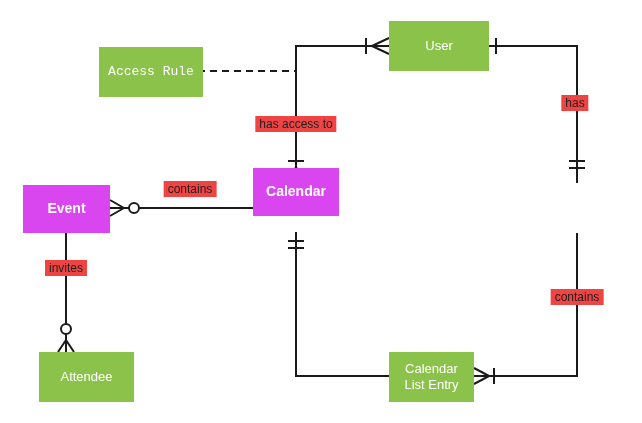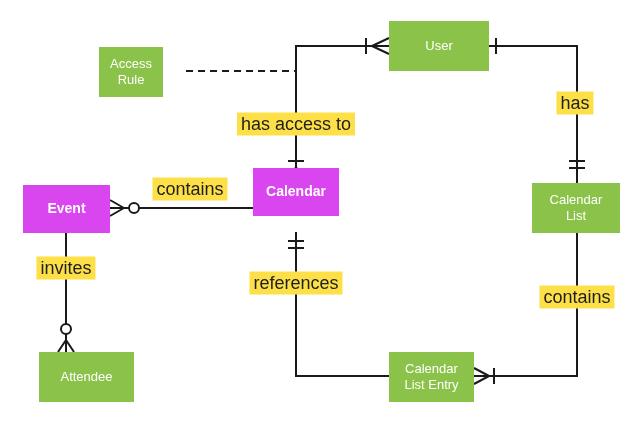--- a/index.html
+++ b/index.html
@@ -39,23 +39,23 @@
     font-weight: bold;
     font-size: 14px;
   }
   .entity.secondary {
     background: #8BC34A;
     font-weight: normal;
   }
   .rel-label {
     position: absolute;
     transform: translate(-50%, -50%);
-    background: #fde047;
+    background: #ef4444;
     color: #1f1f1f;
-    font-size: 18px;
+    font-size: 12px;
     padding: 1px 4px;
     white-space: nowrap;
   }
 </style>
 </head>
 <body>
 
 <div class="canvas">
 
   <svg class="wires" viewBox="0 0 642 423" xmlns="http://www.w3.org/2000/svg" stroke="#1a1a1a" stroke-width="2" fill="none">
@@ -95,39 +95,37 @@
       <path d="M494 368 V384"></path>
     </g>
 
     <g>
       <path d="M66 233 V352"></path>
       <path d="M66 340 L58 352 M66 340 L74 352"></path>
       <circle cx="66" cy="329" r="5" fill="#ffffff"></circle>
     </g>
   </svg>
 
-  <div class="entity secondary" style="left:99px; top:47px; width:64px; height:50px;">Access Rule</div>
+  <div class="entity secondary" style="left:99px; top:47px; width:104px; height:50px;font-family:Liberation Mono, monospace;">Access Rule</div>
 
   <div class="entity secondary" style="left:389px; top:21px; width:100px; height:50px;">User</div>
 
   <div class="entity primary" style="left:23px; top:185px; width:87px; height:48px;">Event</div>
 
   <div class="entity primary" style="left:253px; top:168px; width:86px; height:48px;">Calendar</div>
 
-  <div class="entity secondary" style="left:532px; top:183px; width:88px; height:50px;">Calendar List</div>
 
   <div class="entity secondary" style="left:39px; top:352px; width:95px; height:50px;">Attendee</div>
 
   <div class="entity secondary" style="left:389px; top:352px; width:85px; height:50px;text-align:center;">Calendar List Entry</div>
 
   <div class="rel-label" style="left:190px; top:189px;">contains</div>
 
   <div class="rel-label" style="left:296px; top:124px;">has access to</div>
 
   <div class="rel-label" style="left:575px; top:103px;">has</div>
 
   <div class="rel-label" style="left:577px; top:297px;">contains</div>
 
-  <div class="rel-label" style="left:296px; top:283px;">references</div>
 
   <div class="rel-label" style="left:66px; top:268px;">invites</div>
 
 </div>
 
 </body></html>

